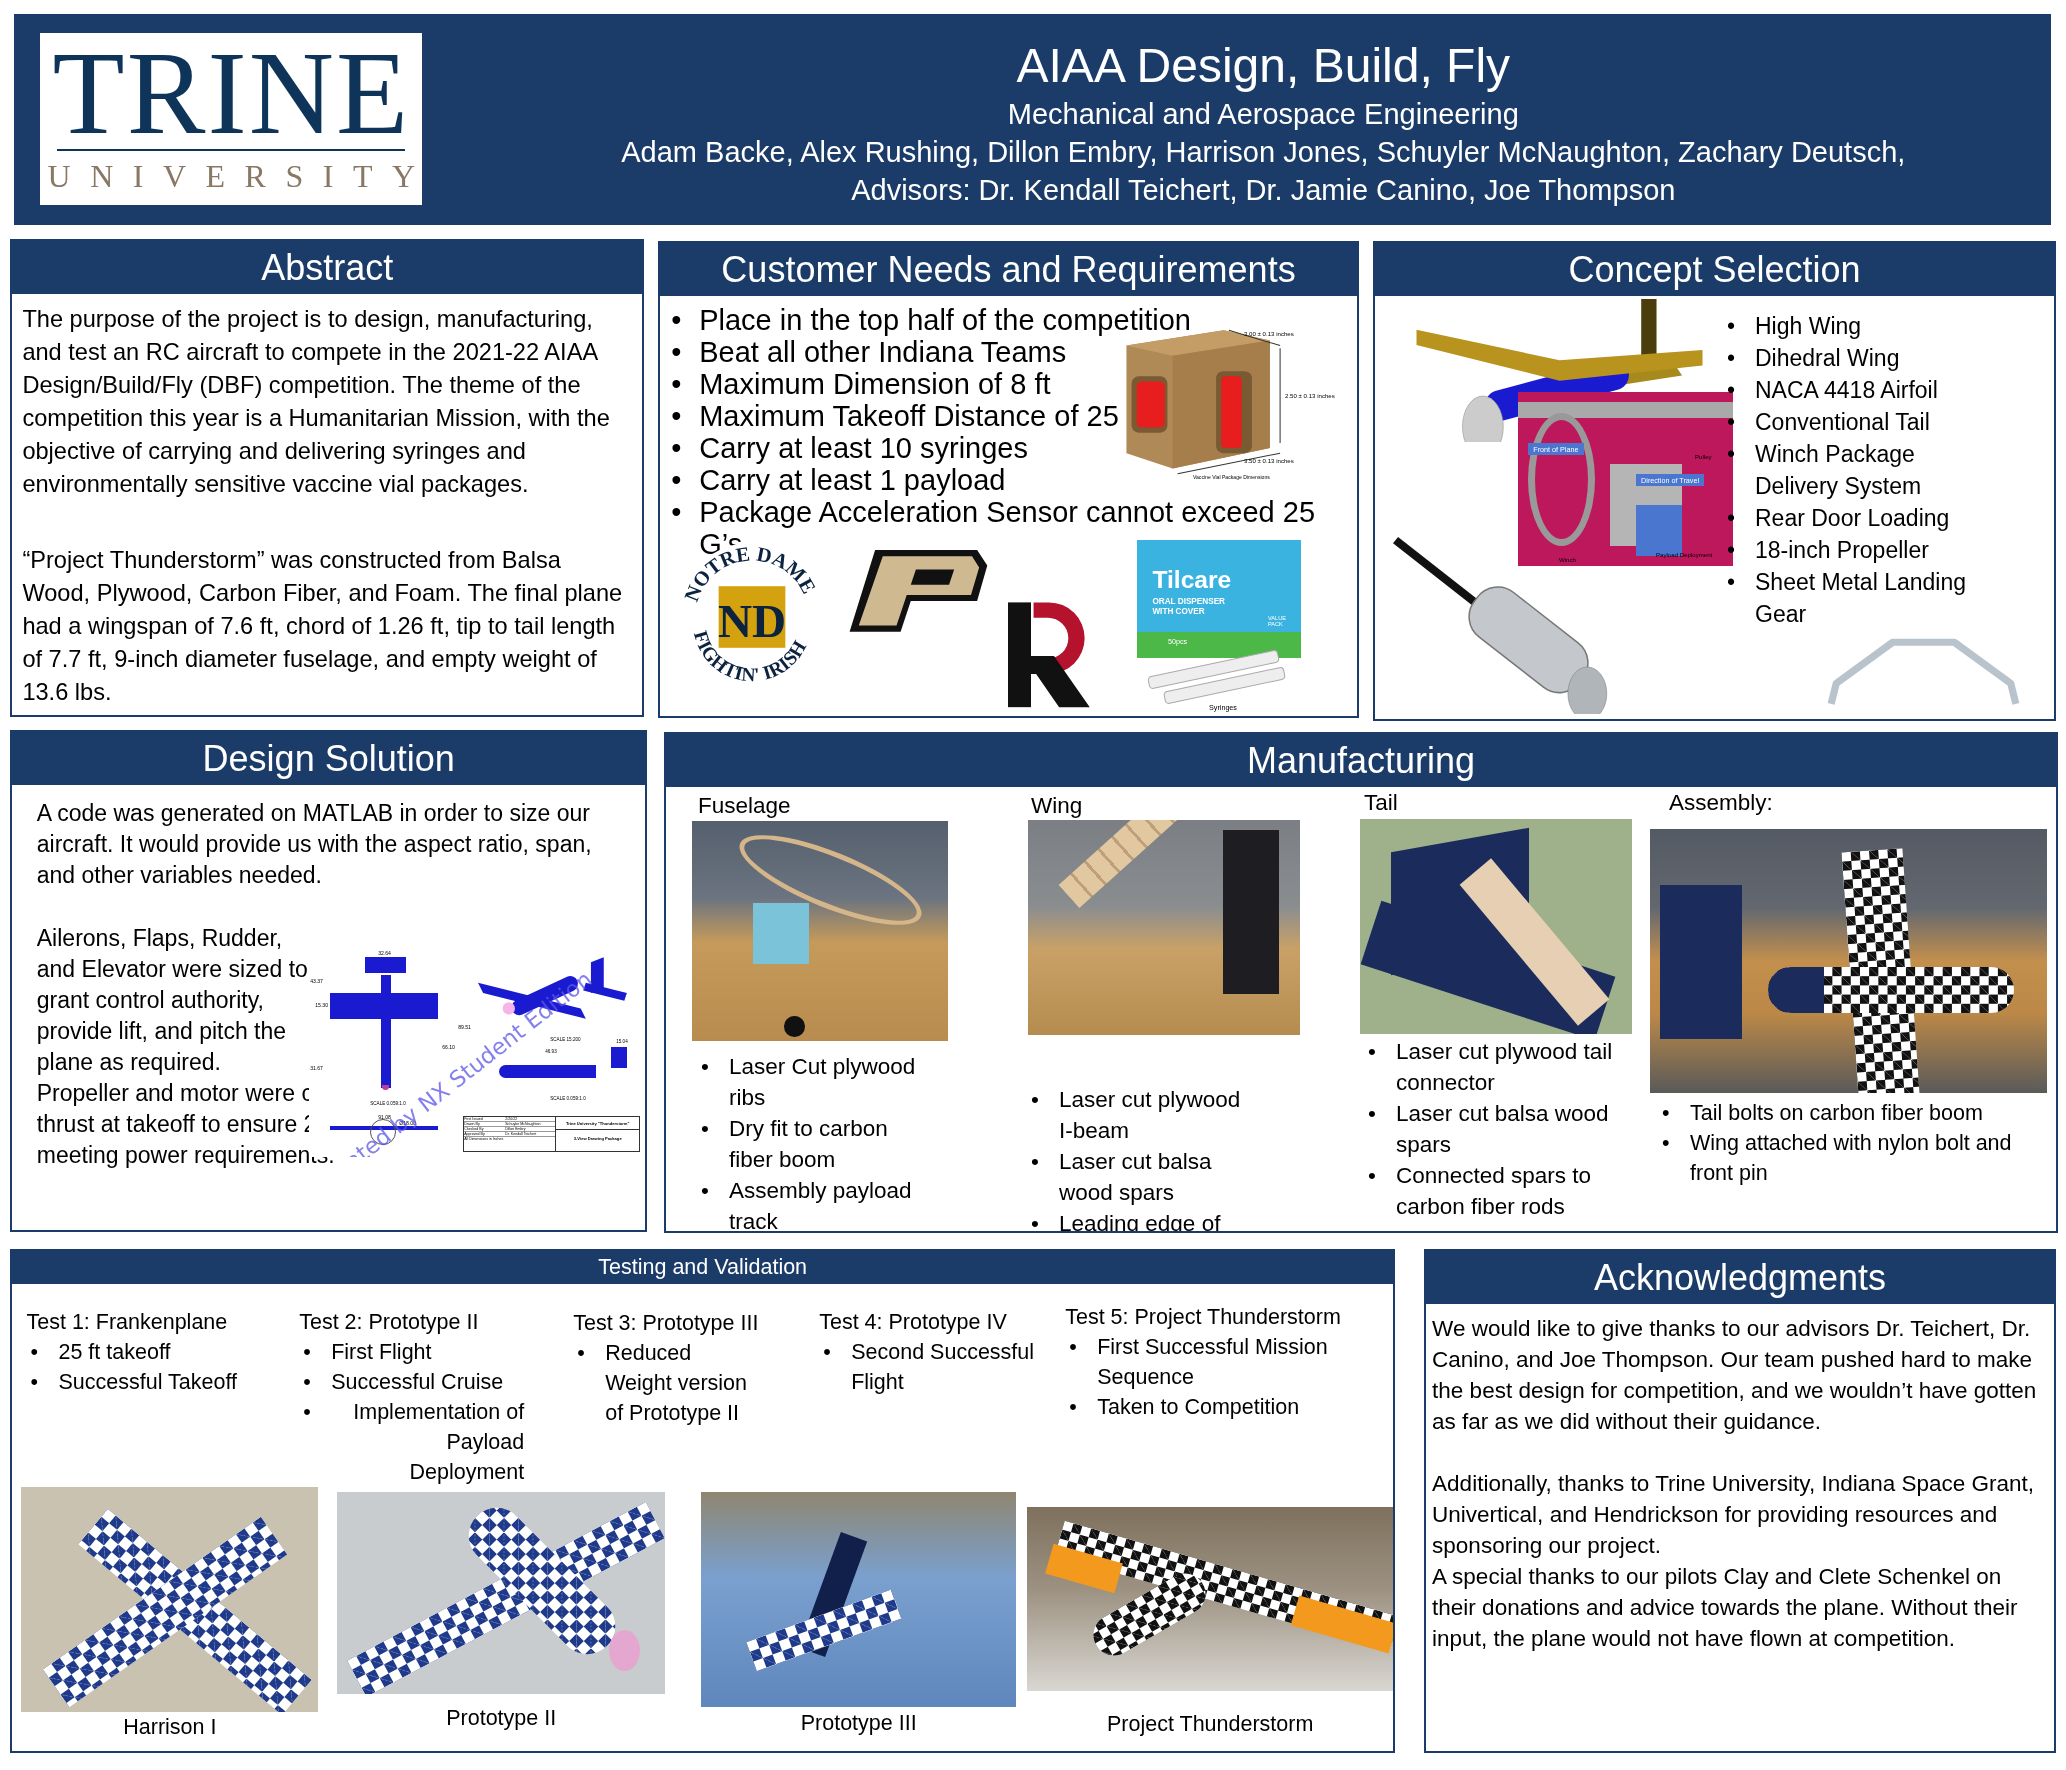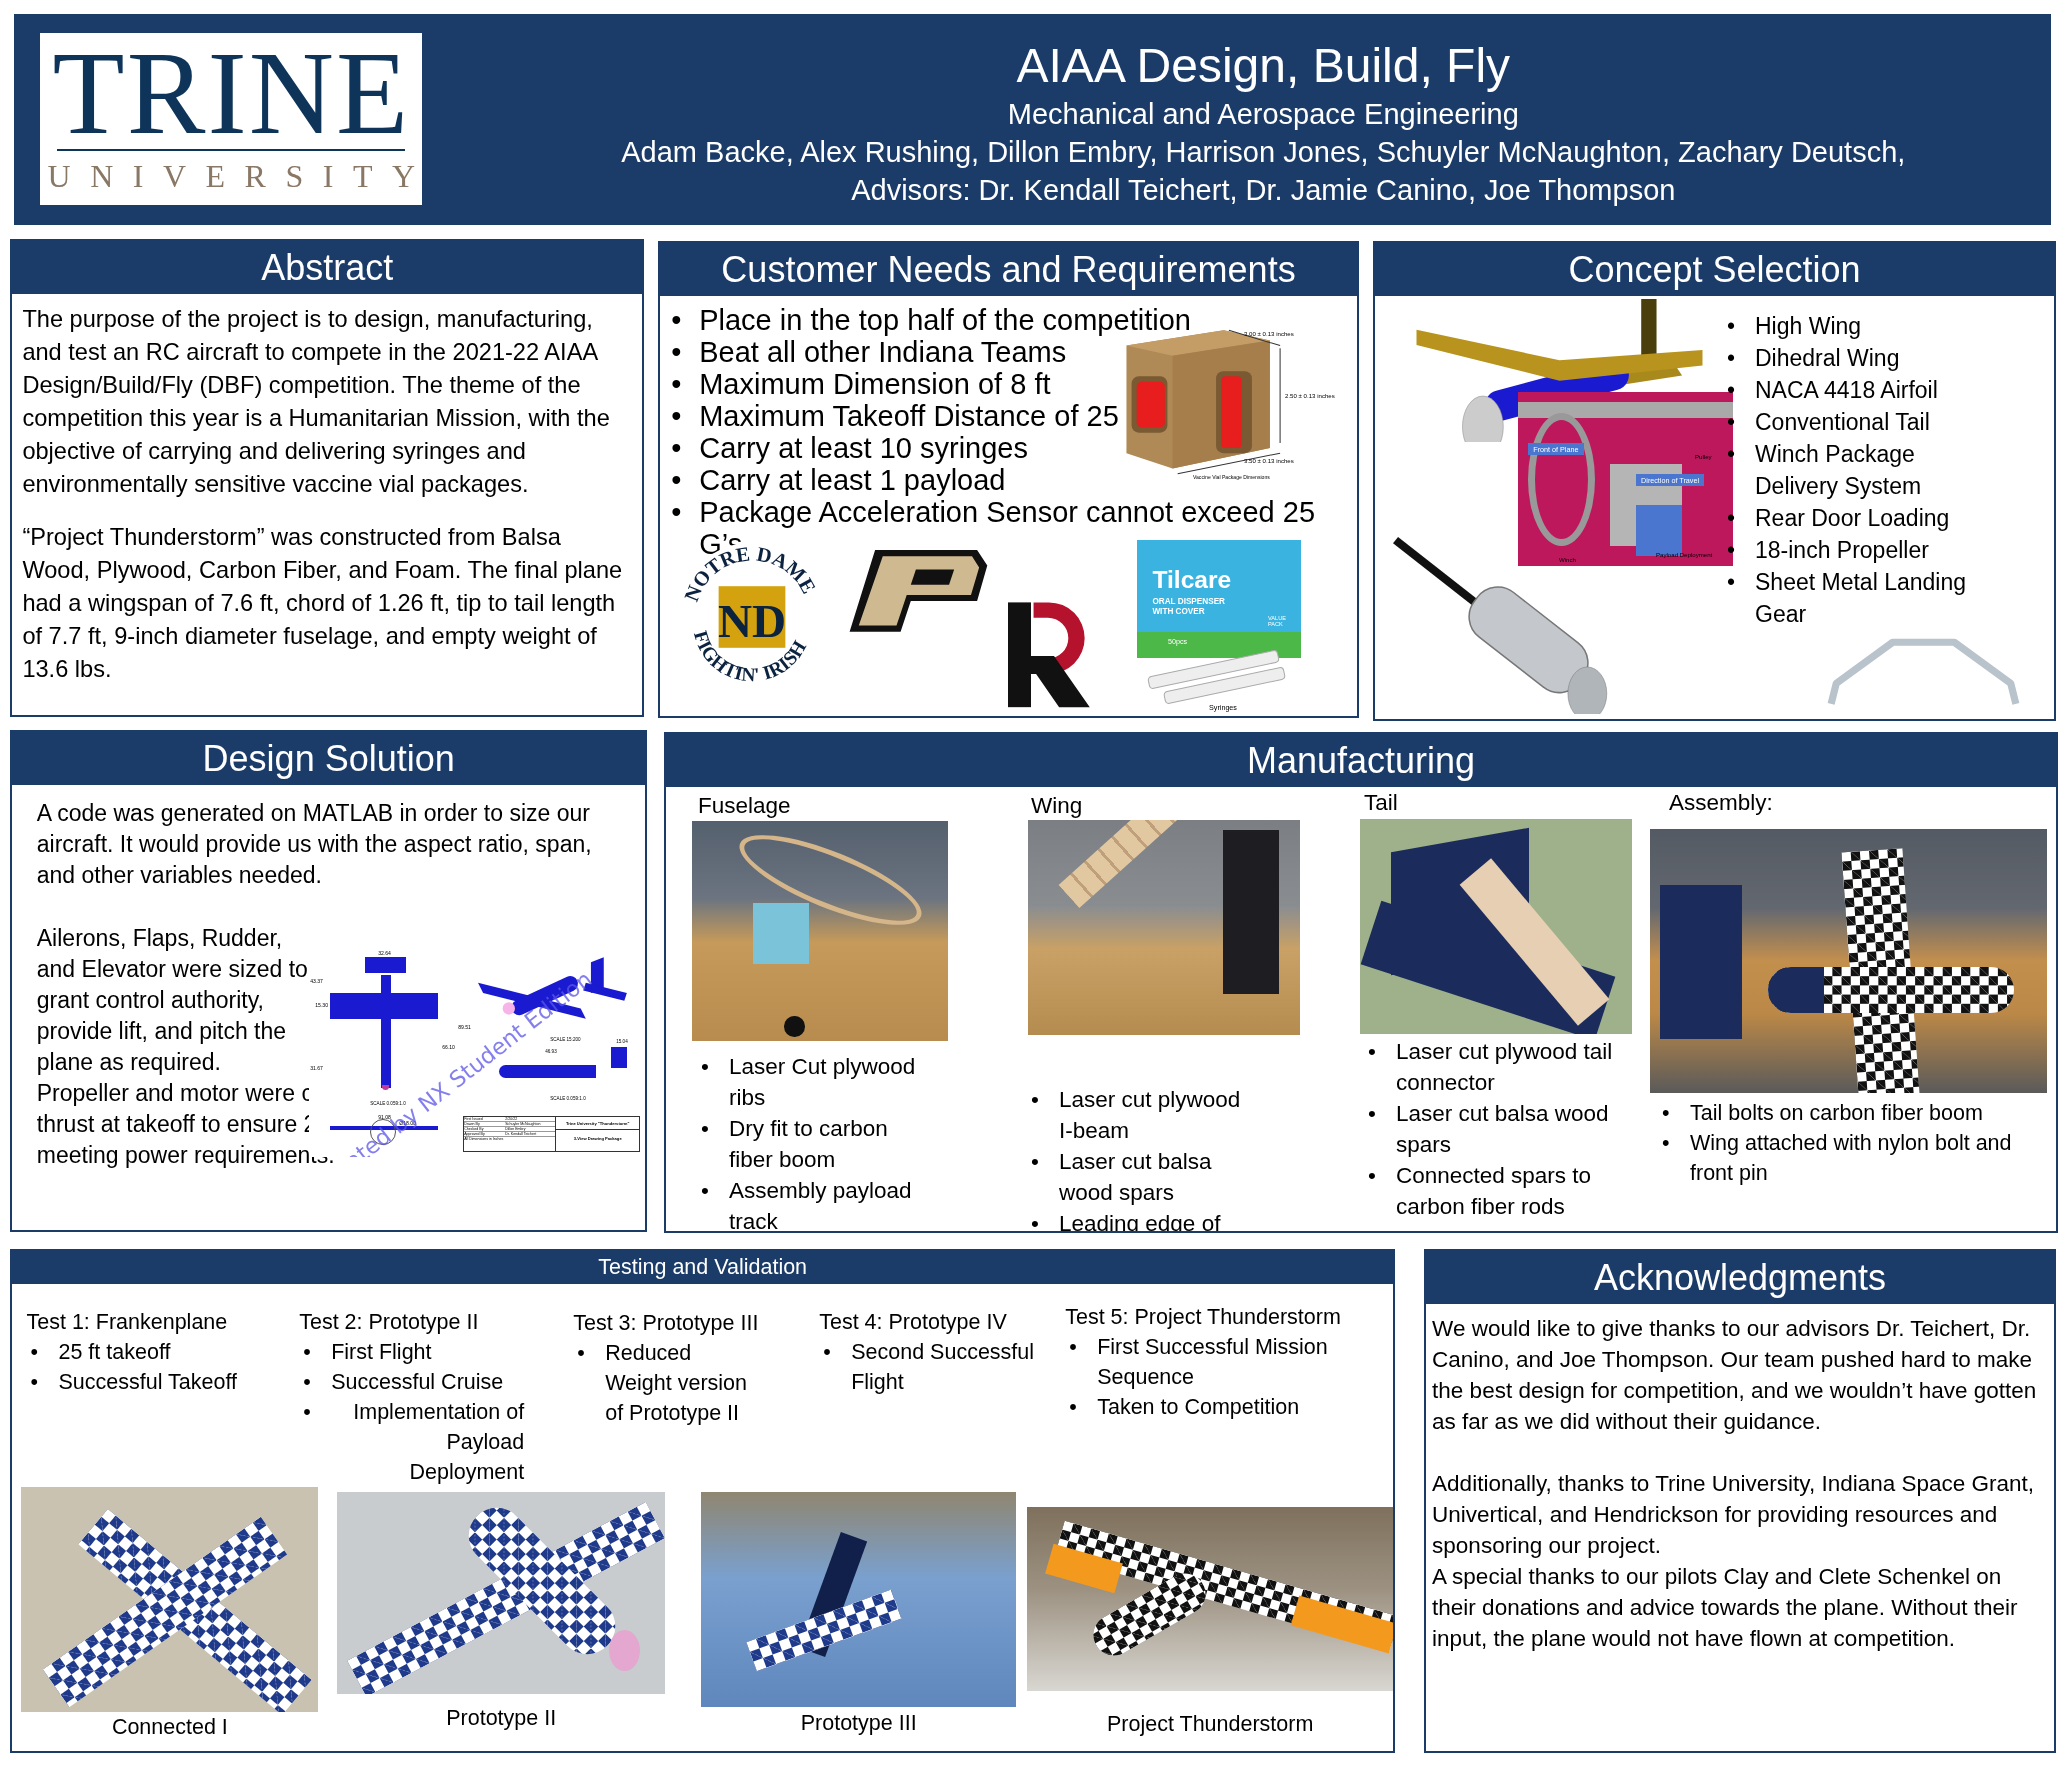--- a/index.html
+++ b/index.html
@@ -51,21 +51,21 @@
     <div class="title">AIAA Design, Build, Fly</div>
     <div class="subtitle">Mechanical and Aerospace Engineering</div>
     <div class="authors">Adam Backe, Alex Rushing, Dillon Embry, Harrison Jones, Schuyler McNaughton, Zachary Deutsch,</div>
     <div class="advisors">Advisors: Dr. Kendall Teichert, Dr. Jamie Canino, Joe Thompson</div>
   </div>
 </div>
 
 <div class="panel" style="left:10.2px; top:239px; width:634px; height:478px;">
   <div class="panel-head">Abstract</div>
   <div class="body-text" style="padding:9.2px 8.2px 0 10.2px; font-size:23.6px; line-height:33px;">
-    <p style="margin-bottom:20px;">The purpose of the project is to design, manufacturing, and test an RC aircraft to compete in the 2021-22 AIAA Design/Build/Fly (DBF) competition. The theme of the competition this year is a Humanitarian Mission, with the objective of carrying and delivering syringes and environmentally sensitive vaccine vial packages.</p>
+    <p style="margin-bottom:43px;">The purpose of the project is to design, manufacturing, and test an RC aircraft to compete in the 2021-22 AIAA Design/Build/Fly (DBF) competition. The theme of the competition this year is a Humanitarian Mission, with the objective of carrying and delivering syringes and environmentally sensitive vaccine vial packages.</p>
     <p>“Project Thunderstorm”  was constructed from Balsa Wood, Plywood, Carbon Fiber, and Foam.  The final plane had a wingspan of 7.6 ft, chord of 1.26 ft, tip to tail length of 7.7 ft, 9-inch diameter fuselage, and empty weight of 13.6 lbs.</p>
   </div>
 </div>
 
 <div class="panel" style="left:658px; top:241px; width:701px; height:477px;">
   <div class="panel-head">Customer Needs and Requirements</div>
   <ul class="bullets body-text" style="position:absolute; left:7.2px; top:61px; font-size:29px; line-height:32px;">
     <li>Place in the top half of the competition</li>
     <li>Beat all other Indiana Teams</li>
     <li>Maximum Dimension of 8 ft</li>
@@ -343,21 +343,21 @@
     <ul class="bullets">
       <li style="width:277px;">First Successful Mission Sequence</li>
       <li>Taken to Competition</li>
     </ul>
   </div>
 
   <div class="img-box" style="left:9.2px; top:236px; width:297px; height:225px; background:#c9c2b0;">
     <div class="checker" style="position:absolute; left:41px; top:102px; width:266px; height:46px; transform:rotate(40deg);"></div>
     <div class="checker" style="position:absolute; left:10.2px; top:102px; width:266px; height:46px; transform:rotate(-35deg);"></div>
   </div>
-  <div class="caption" style="left:9.2px; top:464px; width:297px;">Connected I</div>
+  <div class="caption" style="left:9.2px; top:464px; width:297px;">Harrison I</div>
 
   <div class="img-box" style="left:325px; top:241px; width:328px; height:202px; background:#c9ccce;">
     <div class="checker" style="position:absolute; left:0; top:87px; width:338px; height:41px; transform:rotate(-28deg);"></div>
     <div class="checker" style="position:absolute; left:113px; top:61px; width:184px; height:56px; border-radius:28px; transform:rotate(45deg);"></div>
     <div style="position:absolute; left:272px; top:138px; width:31px; height:41px; background:#e4a7d0; border-radius:50%;"></div>
   </div>
   <div class="caption" style="left:325px; top:455px; width:328px;">Prototype II</div>
 
   <div class="img-box" style="left:689px; top:241px; width:315px; height:215px; background:linear-gradient(180deg,#8f8670 0%,#7aa0cf 40%,#5f87bd 100%);">
     <div style="position:absolute; left:118px; top:41px; width:28px; height:123px; background:#10204a; transform:rotate(20deg);"></div>

